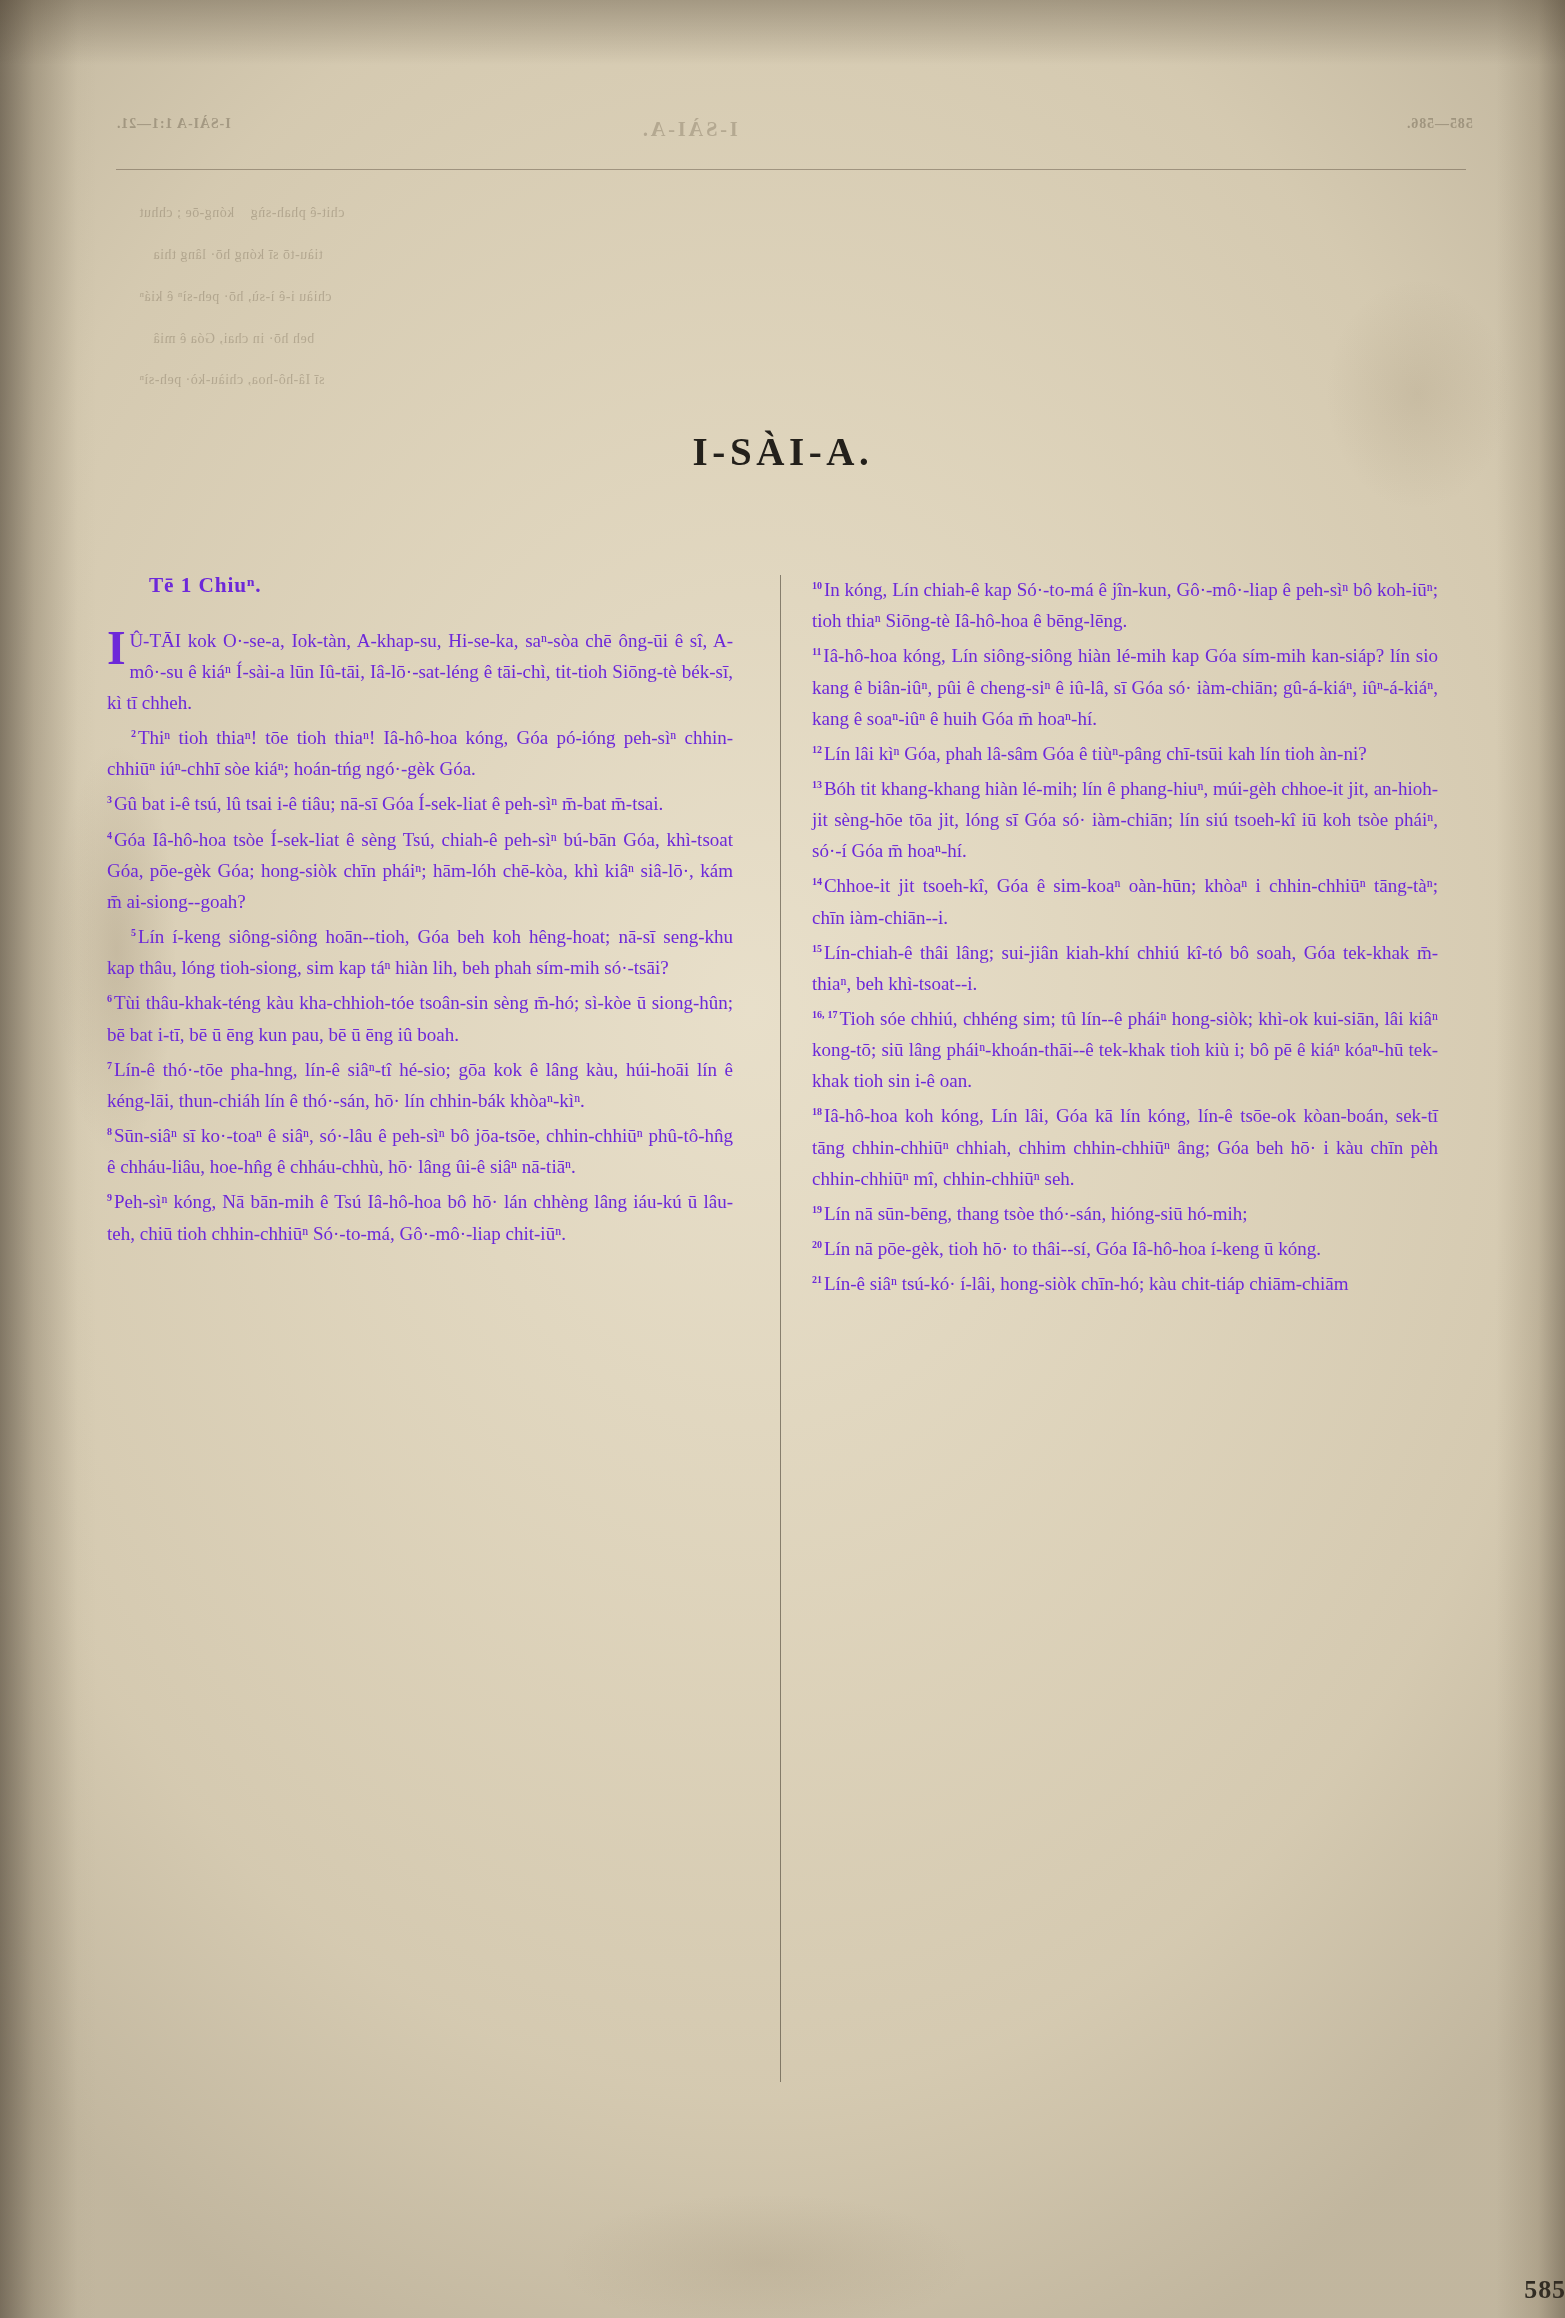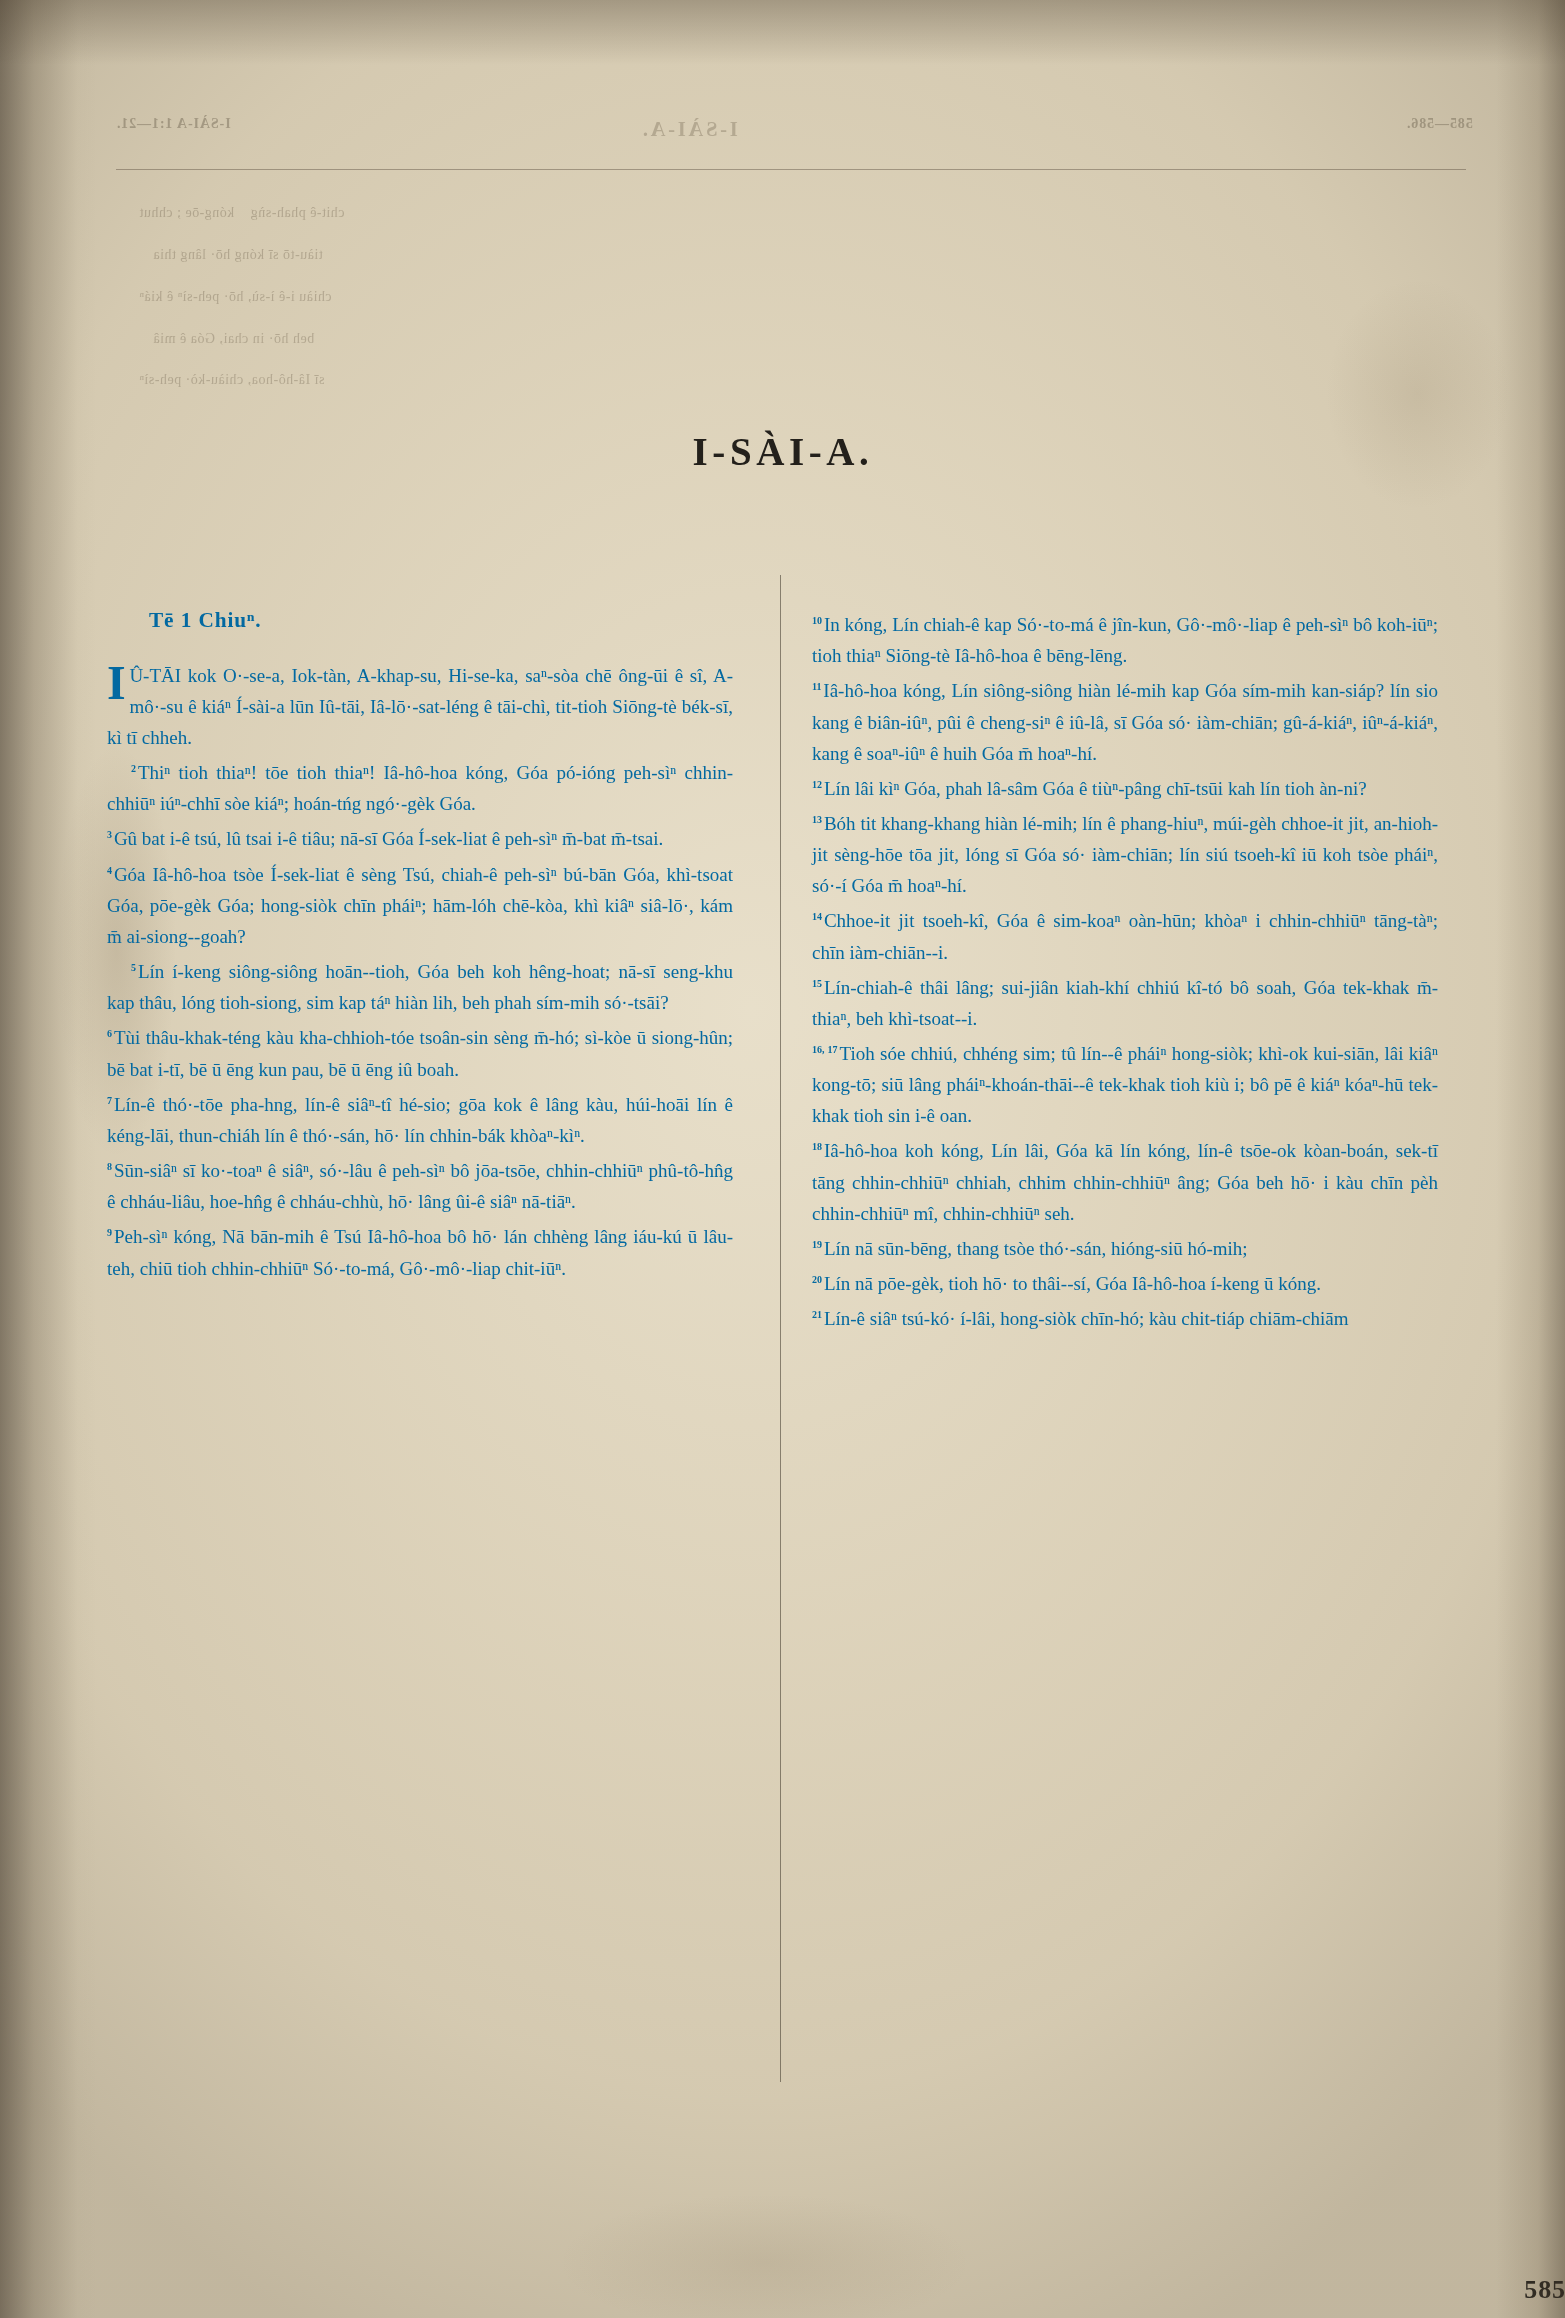--- a/index.html
+++ b/index.html
@@ -109,24 +109,23 @@
     left: 107px;
     right: 93px;
     height: 1651px;
   }
   .col {
     position: absolute;
     top: 0;
     width: 626px;
     font-size: 19px;
     line-height: 31px;
-    color: #0369a1;
+    color: #6d28d9;
     text-align: justify;
     font-family: "Liberation Serif", serif;
-    margin-top: 35px;
   }
   .col-left { left: 0; }
   .col-right { left: 705px; }
 
   .col-divider {
     position: absolute;
     left: 673px;
     top: 4.6px;
     height: 1507px;
     border-left: 0.9px solid rgba(60,52,40,0.55);

